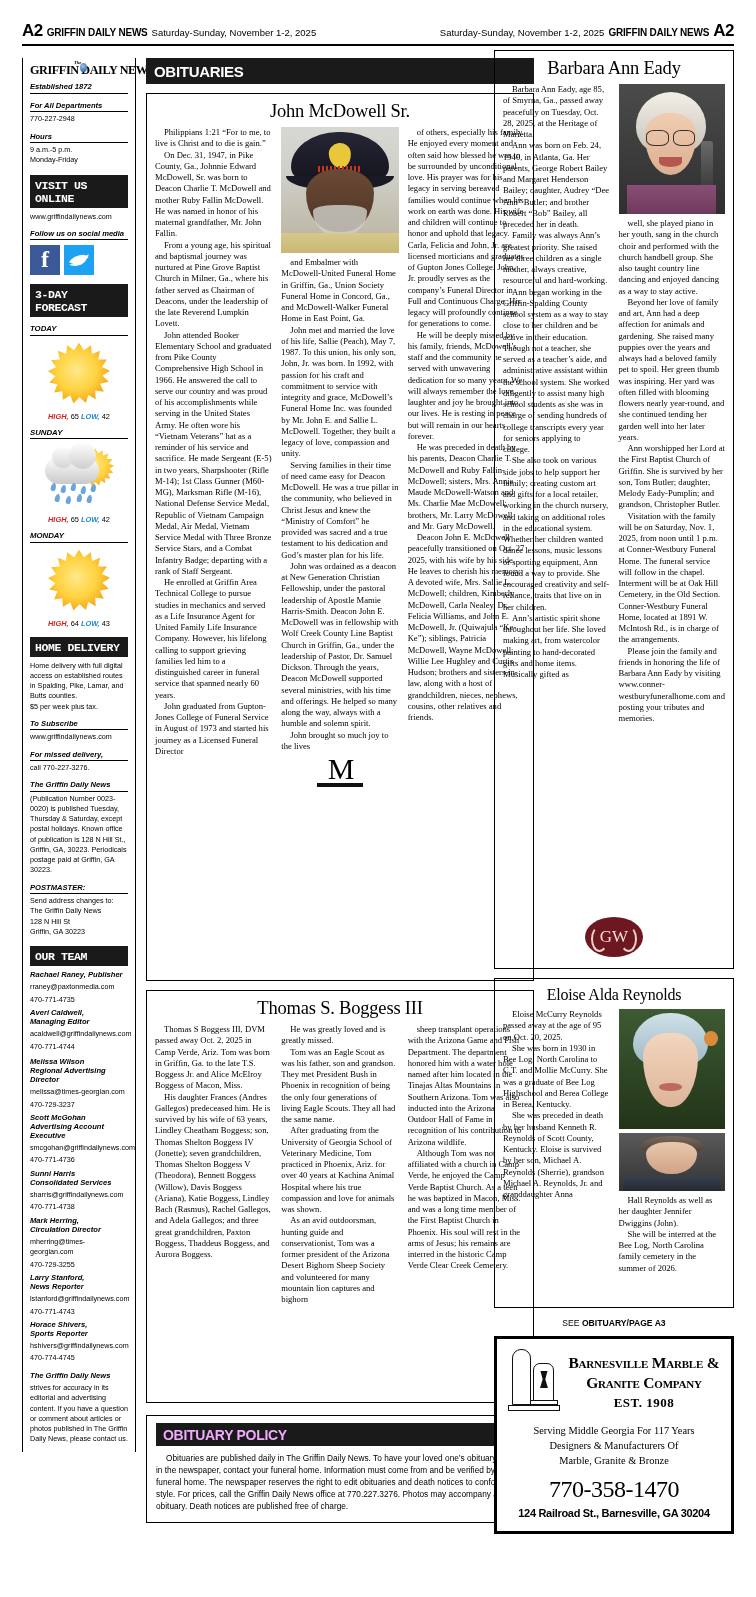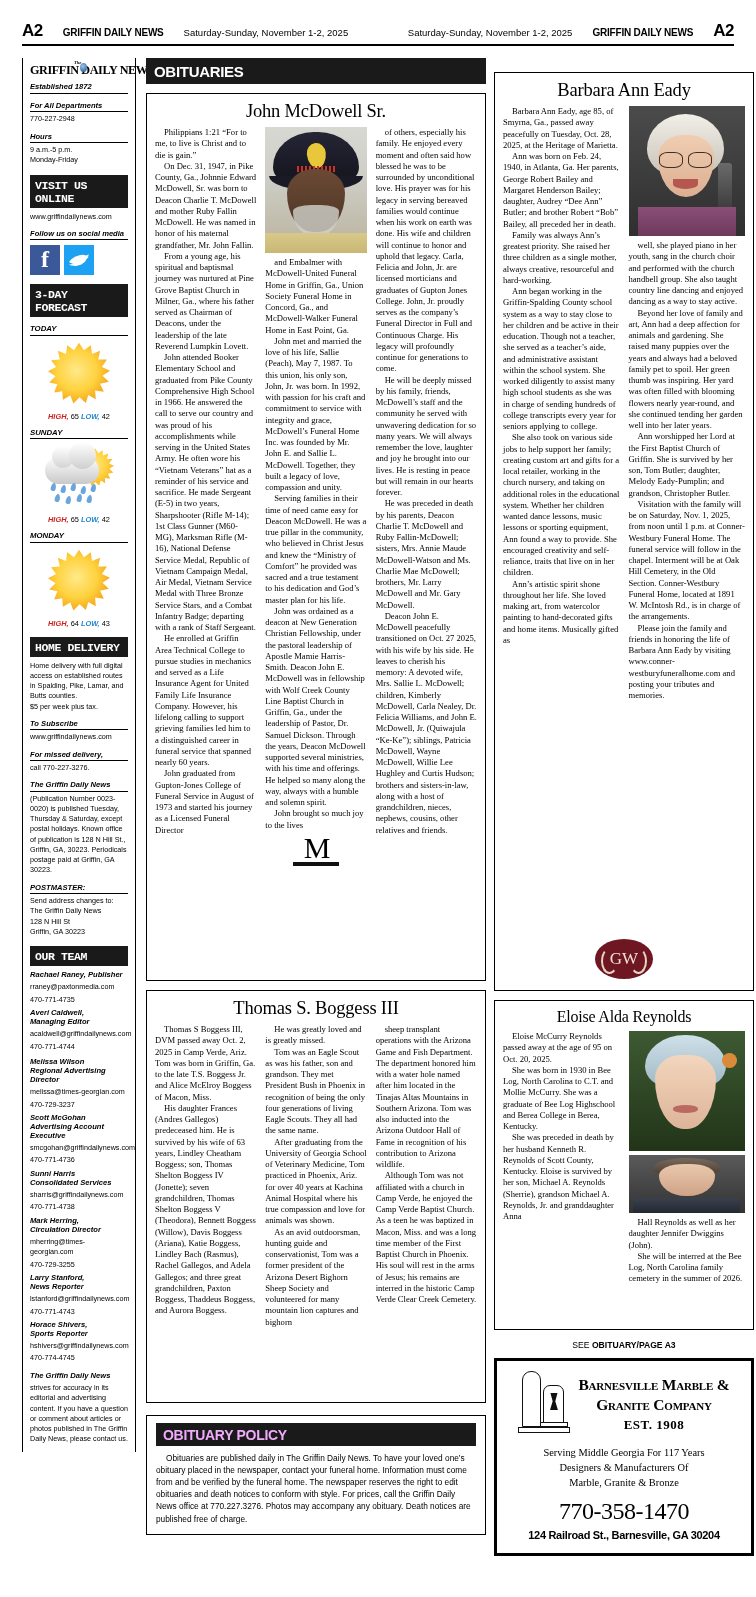--- a/index.html
+++ b/index.html
@@ -11,21 +11,21 @@
     overflow: hidden;
   }
   .page { position: relative; width: 756px; height: 1597px; padding: 0; }
 
   
   .folio {
     position: absolute; top: 20px; left: 22px; right: 22px; height: 26px;
     display: flex; justify-content: space-between; align-items: flex-end;
     border-bottom: 2.5px solid #000; padding-bottom: 3px;
   }
-  .folio-left, .folio-right { display: flex; align-items: baseline; gap: 20px; white-space: nowrap; }
+  .folio-left, .folio-right { display: flex; align-items: baseline; gap: 4px; white-space: nowrap; }
   .folio-pg {
     font-family: "Liberation Sans", sans-serif; font-weight: bold;
     font-size: 17px; letter-spacing: -0.5px;
   }
   .folio-paper {
     font-family: "Liberation Sans", sans-serif; font-weight: bold;
     font-size: 10px; letter-spacing: -0.2px;
   }
   .folio-date { font-family: "Liberation Sans", sans-serif; font-size: 9.5px; }
 
@@ -118,22 +118,22 @@
     background: linear-gradient(#ffffff, #cfcfcf);
   }
   .drops { position: absolute; left: 6px; top: 39px; width: 50px; height: 24px; }
   .drops i {
     position: absolute; width: 5px; height: 8px; background: #6aa5dd;
     border-radius: 50% 50% 50% 50% / 70% 70% 30% 30%;
     transform: rotate(14deg);
   }
 
   
-  .main { position: absolute; left: 146px; top: 58px; width: 340px; }
-  .right { position: absolute; left: 494px; top: 72px; width: 260px; }
+  .main { position: absolute; left: 146px; top: 58px; width: 388px; }
+  .right { position: absolute; left: 494px; top: 50px; width: 240px; }
 
   .section-bar {
     background: #1a1a1a; color: #fff;
     font-family: "Liberation Sans", sans-serif; font-weight: bold;
     font-size: 15px; letter-spacing: -0.3px;
     padding: 5px 8px 4px 8px;
   }
   .obit-box { border: 1.5px solid #000; padding: 7px 8px 8px 8px; margin-top: 9px; position: relative; }
   .obit-name {
     text-align: center; font-size: 18.5px; font-weight: normal;

